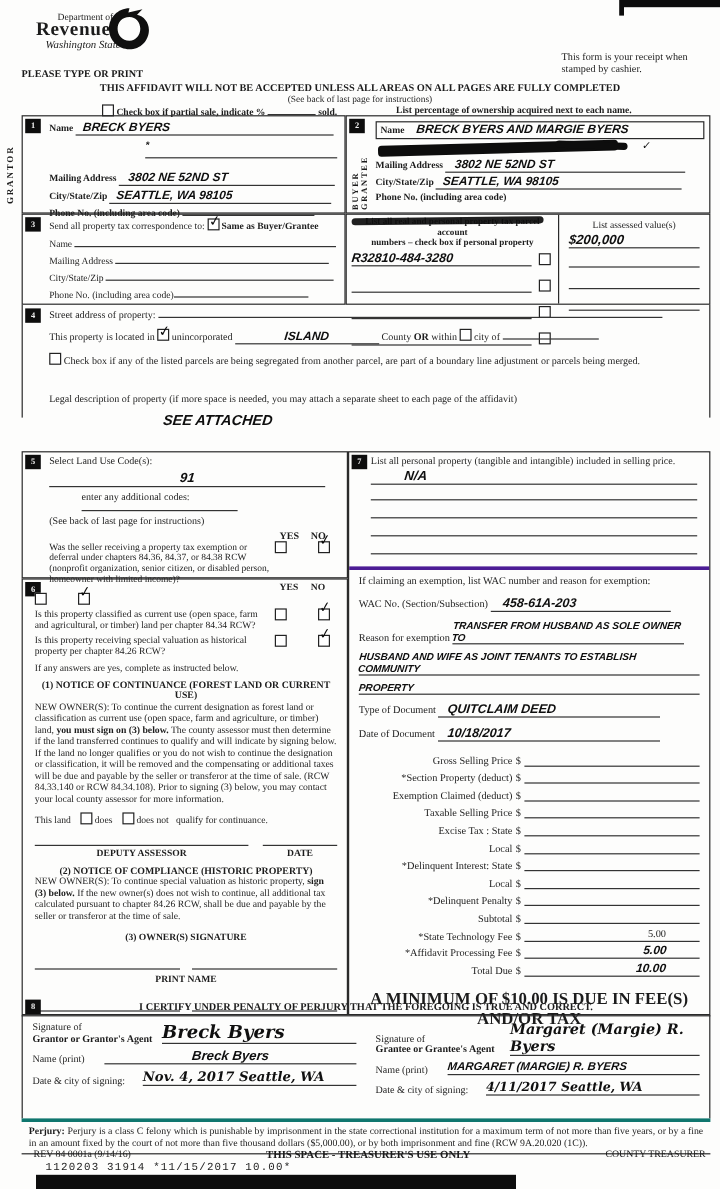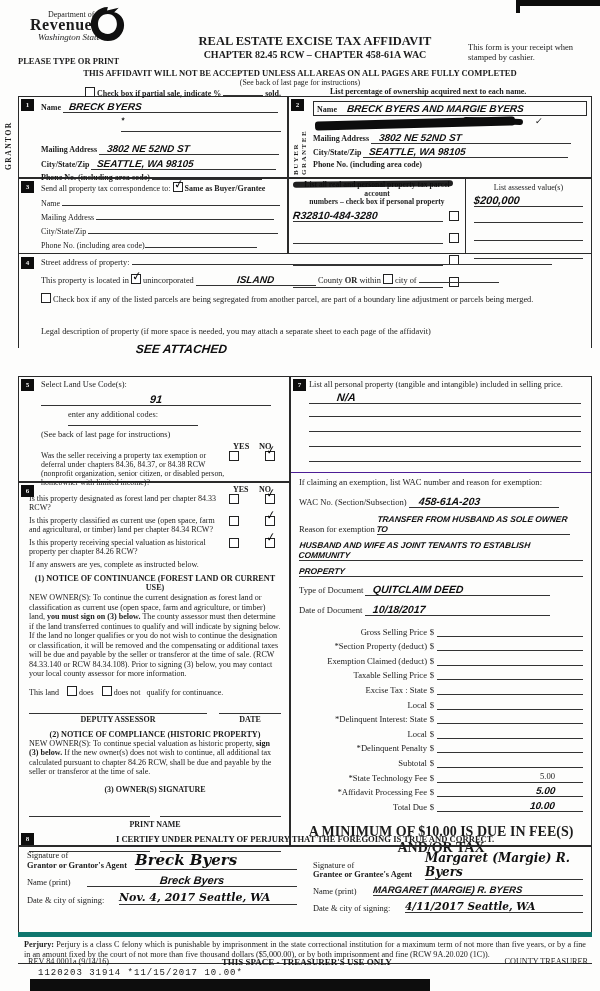--- a/index.html
+++ b/index.html
@@ -42,24 +42,20 @@
 
   <div class="abs" style="left:30px;top:10px;">
     <div style="font-size:8px;margin-left:18px;">Department of</div>
     <div class="b" style="font-size:16px;margin-top:-3px;letter-spacing:0.5px;">Revenue</div>
     <div style="font-size:9px;font-style:italic;margin-left:8px;margin-top:-2px;">Washington State</div>
   </div>
   <svg class="abs" style="left:88px;top:6px;" width="38" height="36" viewBox="0 0 40 40">
     <path d="M21 1 C10 1 2 10 2 20 C2 31 11 39 21 39 C31 39 39 31 39 21 C39 14 34 8 28 7 L33 2 L20 5 Z M21 9 C27 9 31 14 31 20 C31 26 27 31 21 31 C14 31 10 26 10 20 C10 14 14 9 21 9 Z" fill="#101010"></path>
   </svg>
 
-  <div class="abs ctr" style="left:150px;top:34px;width:330px;">
-    <div class="b" style="font-size:12.5px;">REAL ESTATE EXCISE TAX AFFIDAVIT</div>
-    <div class="b" style="font-size:10px;">CHAPTER 82.45 RCW – CHAPTER 458-61A WAC</div>
-  </div>
   <div class="abs" style="left:468px;top:42px;width:120px;font-size:8.5px;line-height:10px;">This form is your receipt when stamped by cashier.</div>
   <div class="abs b" style="left:18px;top:56px;font-size:8.5px;">PLEASE TYPE OR PRINT</div>
   <div class="abs ctr b" style="left:30px;top:68px;width:540px;font-size:8.6px;">THIS AFFIDAVIT WILL NOT BE ACCEPTED UNLESS ALL AREAS ON ALL PAGES ARE FULLY COMPLETED</div>
   <div class="abs ctr" style="left:150px;top:78px;width:300px;font-size:7.8px;">(See back of last page for instructions)</div>
 
   <div class="abs" style="left:85px;top:87px;font-size:8px;">
     <span class="cb"></span>
     <span class="b">Check box if partial sale, indicate %</span>
     <span class="fl" style="width:40px;"></span>
     <span class="b">sold.</span>
@@ -216,21 +212,20 @@
   </div>
 
   <div class="abs box" style="left:18px;top:482px;width:272px;height:364px;">
     <div class="numbadge" style="left:2px;top:2px;">6</div>
     <div style="margin:2px 8px 0 10px;font-size:8px;">
       <div style="display:flex;justify-content:flex-end;">
         <span class="b" style="width:26px;">YES</span>
         <span class="b" style="width:22px;">NO</span>
       </div>
       <div class="qrow" style="line-height:9.4px;">
-        <span class="qtext">Is this property designated as forest land per chapter 84.33 RCW?</span>
         <span class="qboxes">
             <span class="cb"></span>
             <span class="cb">
               <span class="mark">✓</span>
             </span>
           </span>
       </div>
       <div class="qrow" style="line-height:9.4px;">
         <span class="qtext">Is this property classified as current use (open space, farm and agricultural, or timber) land per chapter 84.34 RCW?</span>
         <span class="qboxes">
@@ -292,21 +287,21 @@
   <div class="abs box" style="left:290px;top:376px;width:302px;height:470px;">
     <div class="numbadge" style="left:2px;top:2px;">7</div>
     <div style="margin:3px 10px 0 18px;font-size:8.4px;">
       <div style="line-height:10px;">List all  personal property (tangible and intangible) included in selling price.</div>
       <div class="fl" style="width:100%;margin-top:1px;"><span class="hw" style="font-size:11px;margin-left:28px;">N/A</span></div>
       <div class="fl" style="width:100%;margin-top:10px;height:2px;"></div>
       <div class="fl" style="width:100%;margin-top:10px;height:2px;"></div>
       <div class="fl" style="width:100%;margin-top:10px;height:2px;"></div>
       <div class="fl" style="width:100%;margin-top:10px;height:2px;"></div>
     </div>
-    <div style="border-top:1px solid #4c1d95;margin-top:8px;padding:4px 8px 0 8px;font-size:8.6px;">
+    <div style="border-top:3px solid #4c1d95;margin-top:8px;padding:4px 8px 0 8px;font-size:8.6px;">
       <div>If claiming an exemption, list WAC number and reason for exemption:</div>
       <div style="margin-top:8px;">
         <span>WAC No. (Section/Subsection)</span>
         <span class="fl" style="width:150px;"><span class="hw" style="font-size:10.5px;margin-left:10px;">458-61A-203</span></span>
       </div>
       <div style="margin-top:6px;">
         <span>Reason for exemption</span>
         <span class="fl" style="width:193px;"><span class="hw" style="font-size:8.4px;">TRANSFER FROM HUSBAND AS SOLE OWNER TO</span></span>
       </div>
       <div class="fl" style="width:100%;margin-top:5px;"><span class="hw" style="font-size:8.4px;">HUSBAND AND WIFE AS JOINT TENANTS TO ESTABLISH COMMUNITY</span></div>
@@ -420,21 +415,21 @@
           <span class="fl" style="flex:1;"><span class="hw" style="font-size:9.5px;">MARGARET (MARGIE) R. BYERS</span></span>
         </div>
         <div style="display:flex;align-items:flex-end;margin-top:4px;">
           <span style="width:92px;">Date &amp; city of signing:</span>
           <span class="fl" style="flex:1;"><span class="script" style="font-size:10.5px;">4/11/2017    Seattle, WA</span></span>
         </div>
       </div>
     </div>
   </div>
 
-  <div class="abs" style="left:18px;top:932px;width:574px;border-top:5px solid #0f766e;border-bottom:1px solid #2a2a2a;padding:3px 6px 4px 6px;box-sizing:border-box;font-size:8.2px;line-height:9.6px;text-align:justify;">
+  <div class="abs" style="left:18px;top:932px;width:574px;border-top:3px solid #0f766e;border-bottom:1px solid #2a2a2a;padding:3px 6px 4px 6px;box-sizing:border-box;font-size:8.2px;line-height:9.6px;text-align:justify;">
     <span class="b">Perjury:</span><span> Perjury is a class C felony which is punishable by imprisonment in the state correctional institution for a maximum term of not more than five years, or by a fine in an amount fixed by the court of not more than five thousand dollars ($5,000.00), or by both imprisonment and fine (RCW 9A.20.020 (1C)).</span>
   </div>
 
   <div class="abs" style="left:28px;top:957px;width:560px;display:flex;font-size:8.2px;">
     <span>REV 84 0001a (9/14/16)</span>
     <span class="b ctr" style="flex:1;font-size:9px;text-align:center;">THIS SPACE - TREASURER'S USE ONLY</span>
     <span>COUNTY TREASURER</span>
   </div>
   <div class="abs mono" style="left:38px;top:968px;font-size:9px;letter-spacing:1px;color:#222;">1120203 31914 *11/15/2017 10.00*</div>
 

